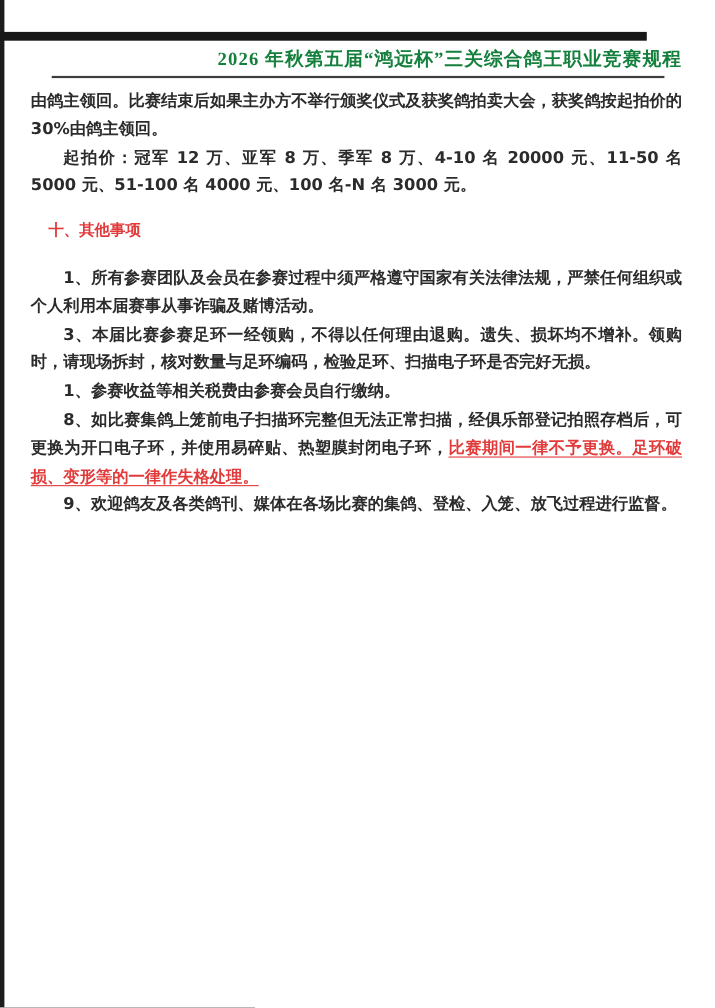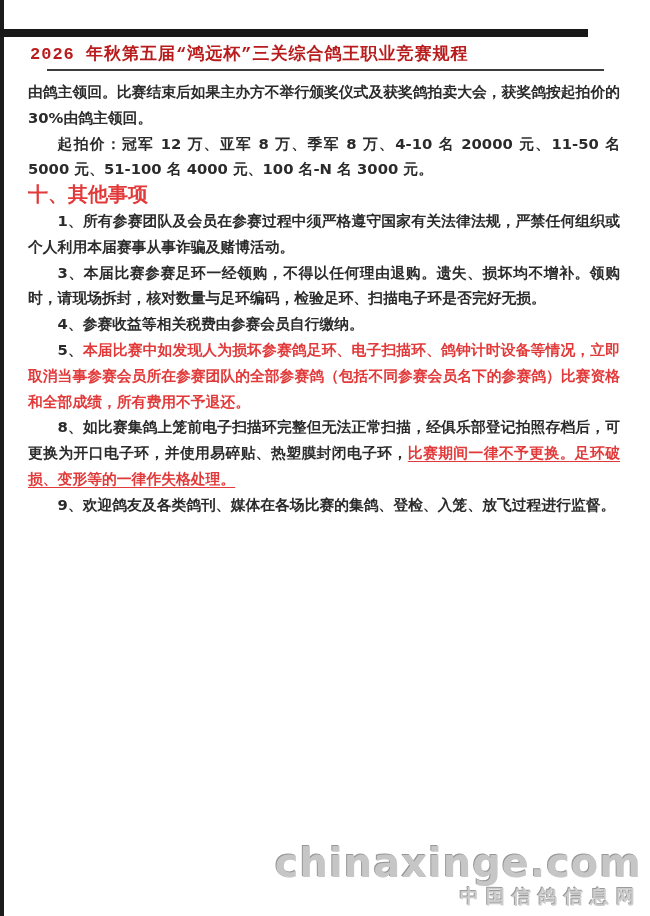--- a/index.html
+++ b/index.html
@@ -16,46 +16,46 @@
     width:4px; height:916px;
     background:#1c1c1c;
   }
   .scan-bar {
     position:absolute; left:0; top:29px;
     width:588px; height:8px;
     background:#181818;
   }
   .doc-title {
     position:absolute; top:42px; left:30px; right:30px;
-    text-align:left;
-    font-family:Liberation Mono, monospace;
+    text-align:right;
+    font-family:Liberation Serif, serif;
     font-size:17px; font-weight:bold;
-    color:#b91c1c;
+    color:#15803d;
     letter-spacing:1px;
     white-space:nowrap;
   }
   .title-rule {
     position:absolute; top:69px; left:47px;
     width:557px; height:2px;
     background:#3d3d3d;
   }
   .content {
     position:absolute; top:79px; left:28px; right:30px;
     font-size:14.8px;
     line-height:25.8px;
     color:#2b2b2b;
     font-weight:600;
     text-align:justify;
   }
   .para { margin:0; }
   .para.indent { text-indent:2em; }
   .section-heading {
-    font-size:20px; font-weight:bold;
+    font-size:14px; font-weight:bold;
     line-height:25.8px;
-    margin:0;
+    margin:16px;
   }
   .underline { text-decoration:underline; text-underline-offset:3px; }
   .watermark {
     position:absolute; right:8px; bottom:8px;
     text-align:right;
     user-select:none;
   }
   .wm-big {
     font-size:40px; font-weight:bold;
     line-height:42px;
@@ -81,23 +81,18 @@
   <div class="doc-title">2026 年秋第五届“鸿远杯”三关综合鸽王职业竞赛规程</div>
 
   <div class="title-rule"></div>
 
   <div class="content" id="doc-body">
       <div class="para"><span>由鸽主领回。比赛结束后如果主办方不举行颁奖仪式及获奖鸽拍卖大会，获奖鸽按起拍价的 30%由鸽主领回。</span></div>
       <div class="para indent"><span>起拍价：冠军 12 万、亚军 8 万、季军 8 万、4-10 名 20000 元、11-50 名 5000 元、51-100 名 4000 元、100 名-N 名 3000 元。</span></div>
       <div class="section-heading" style="color: rgb(226, 58, 58);">十、其他事项</div>
       <div class="para indent"><span>1、所有参赛团队及会员在参赛过程中须严格遵守国家有关法律法规，严禁任何组织或个人利用本届赛事从事诈骗及赌博活动。</span></div>
       <div class="para indent"><span>3、本届比赛参赛足环一经领购，不得以任何理由退购。遗失、损坏均不增补。领购时，请现场拆封，核对数量与足环编码，检验足环、扫描电子环是否完好无损。</span></div>
-      <div class="para indent"><span>4、参赛收益等相关税费由参赛会员自行缴纳。</span></div>
-      <div class="para indent"><span>5、</span><span style="color: rgb(226, 58, 58);">本届比赛中如发现人为损坏参赛鸽足环、电子扫描环、鸽钟计时设备等情况，立即取消当事参赛会员所在参赛团队的全部参赛鸽（包括不同参赛会员名下的参赛鸽）比赛资格和全部成绩，所有费用不予退还。</span></div>
+      <div class="para indent"><span>1、参赛收益等相关税费由参赛会员自行缴纳。</span></div>
       <div class="para indent"><span>8、如比赛集鸽上笼前电子扫描环完整但无法正常扫描，经俱乐部登记拍照存档后，可更换为开口电子环，并使用易碎贴、热塑膜封闭电子环，</span><span class="underline" style="color: rgb(226, 58, 58);">比赛期间一律不予更换。足环破损、变形等的一律作失格处理。</span></div>
       <div class="para indent"><span>9、欢迎鸽友及各类鸽刊、媒体在各场比赛的集鸽、登检、入笼、放飞过程进行监督。</span></div>
     </div>
 
-  <div class="watermark">
-    <div class="wm-big">chinaxinge.com</div>
-    <div class="wm-small">中国信鸽信息网</div>
-  </div>
 </div>
 
 </body></html>

